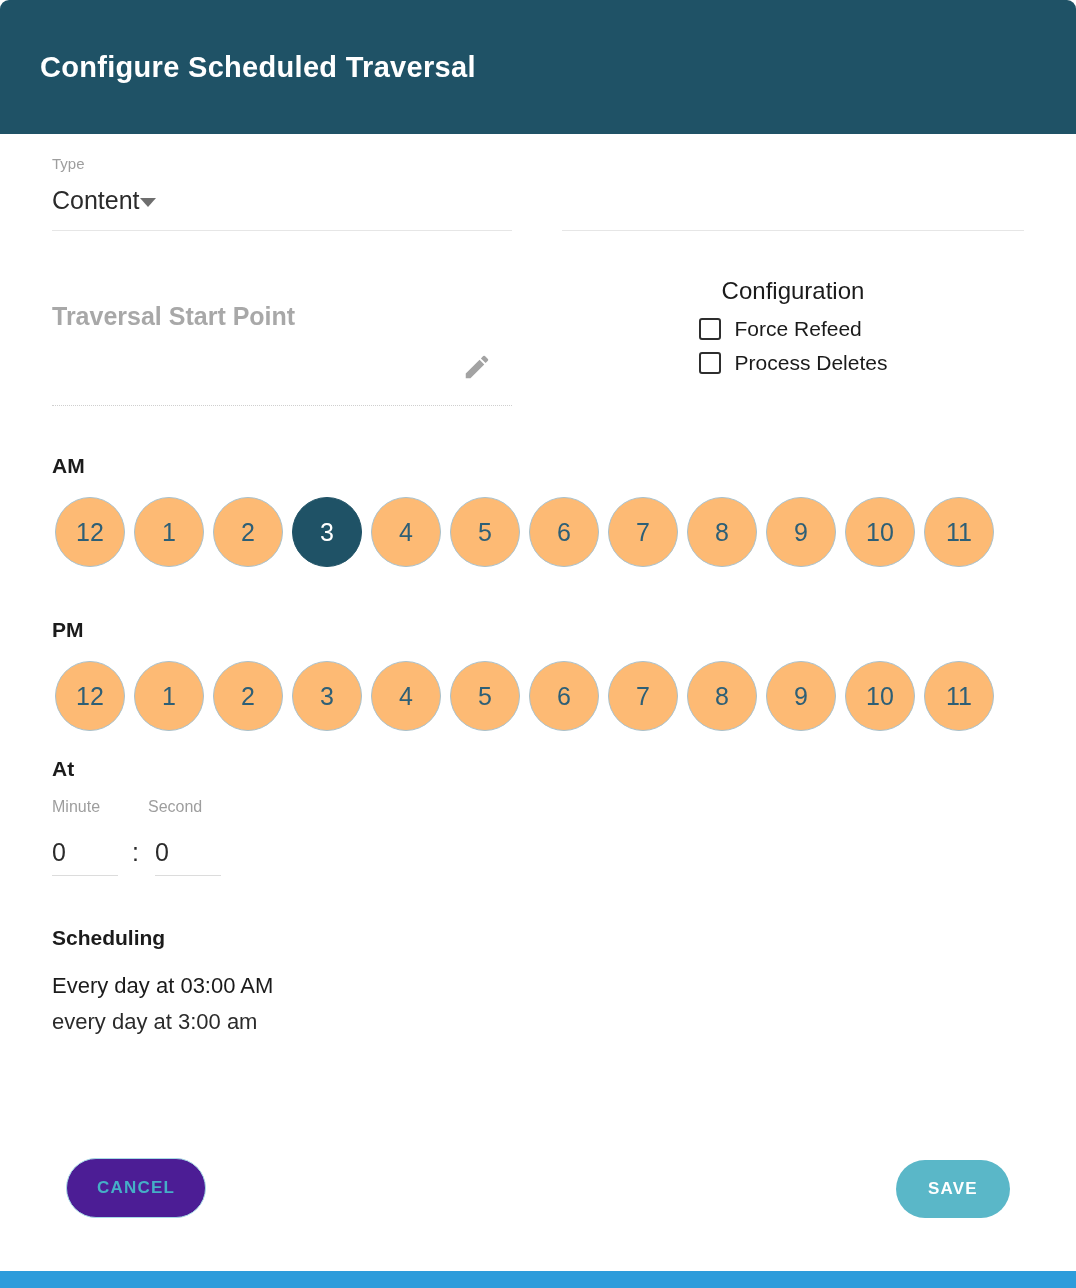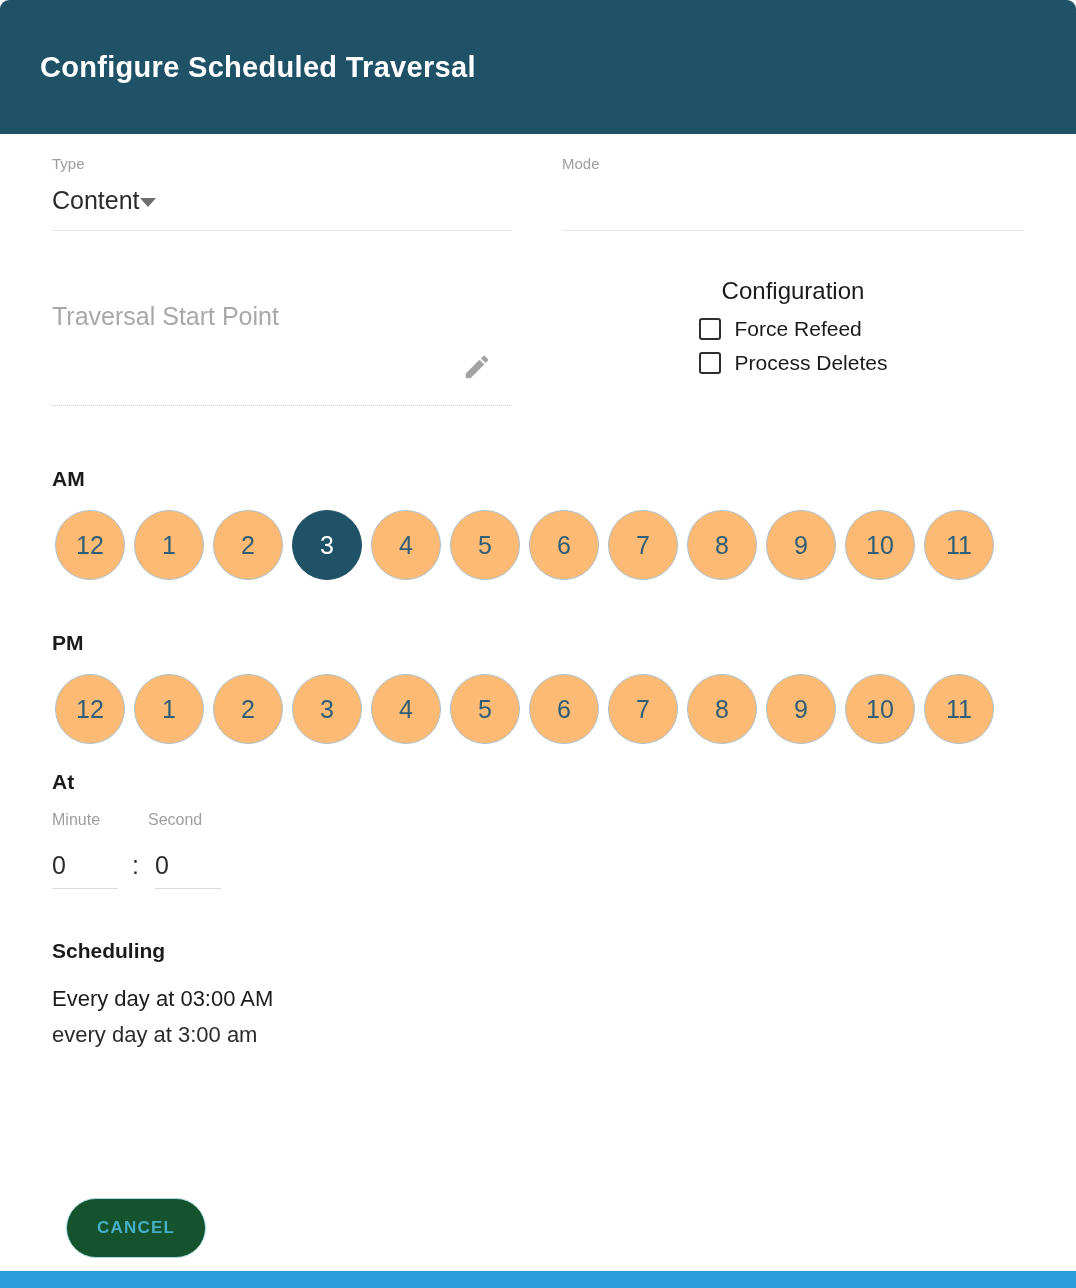--- a/index.html
+++ b/index.html
@@ -70,20 +70,21 @@
     border-top:9px solid #6E6E6E;
     margin-top:4px;
   }
   
   .startpoint{border-bottom:1px dotted #CFCFCF;padding-bottom:21px;}
   .sp-placeholder{
     margin-top:40px;
     font-size:25px;
     color:#A8A8A8;
     line-height:30px;
+    font-weight:bold;
   }
   .sp-edit-row{
     display:flex;
     justify-content:flex-end;
     padding-right:20px;
     margin-top:21px;
     height:32px;
   }
   .pencil{width:30px;height:30px;cursor:pointer;}
   
@@ -109,21 +110,21 @@
     background:#fff;
     cursor:pointer;
     flex:0 0 auto;
   }
   
   .section-heading{
     font-size:21px;
     font-weight:700;
     color:#1b1b1b;
   }
-  .am-heading{margin-top:61px;}
+  .am-heading{margin-top:48px;}
   .pm-heading{margin-top:51px;}
   .hour-row{
     display:flex;
     gap:9px;
     margin-top:19px;
     margin-left:3px;
   }
   .hour-circle{
     width:70px;height:70px;
     border-radius:50%;
@@ -172,24 +173,23 @@
     font-size:17px;
     font-weight:700;
     letter-spacing:1.2px;
     display:flex;
     align-items:center;
     justify-content:center;
     cursor:pointer;
   }
   .btn-cancel{
     width:140px;
-    background:#14532d;
+    background:#4c1d95;
     border:1.5px solid var(--cancel-border);
     color:var(--cancel-text);
-    margin-top:40px;
   }
   .btn-save{
     width:114px;
     height:58px;
     margin-top:2px;
     background:var(--save-bg);
     border:none;
     color:#fff;
   }
   .bottom-bar{
@@ -212,21 +212,20 @@
 
   <div class="grid-row row-1">
     <div class="select-field">
       <div class="f-label">Type</div>
       <div class="f-value">
         <span>Content</span>
         <span class="dd-arrow"></span>
       </div>
     </div>
     <div class="select-field">
-      <div class="f-label">Mode</div>
     </div>
   </div>
 
   <div class="grid-row row-2">
     <div class="startpoint">
       <div class="sp-placeholder">Traversal Start Point</div>
       <div class="sp-edit-row">
         <svg class="pencil" viewBox="0 0 24 24">
           <path fill="#A3A3A3" d="M3 17.25V21h3.75L17.81 9.94l-3.75-3.75L3 17.25zM20.71 7.04c.39-.39.39-1.02 0-1.41l-2.34-2.34a.9959.9959 0 0 0-1.41 0l-1.83 1.83 3.75 3.75 1.83-1.83z"></path>
         </svg>
@@ -292,14 +291,15 @@
   </div>
 
   <div class="section-heading sched-heading">Scheduling</div>
   <div class="sched-summary">Every day at 03:00 AM</div>
   <div class="sched-clipped">every day at 3:00 am</div>
 
 </div>
 
 <div class="footer">
   <button class="btn btn-cancel">CANCEL</button>
+  <button class="btn btn-save">SAVE</button>
 </div>
 <div class="bottom-bar"></div>
 
 </body></html>

